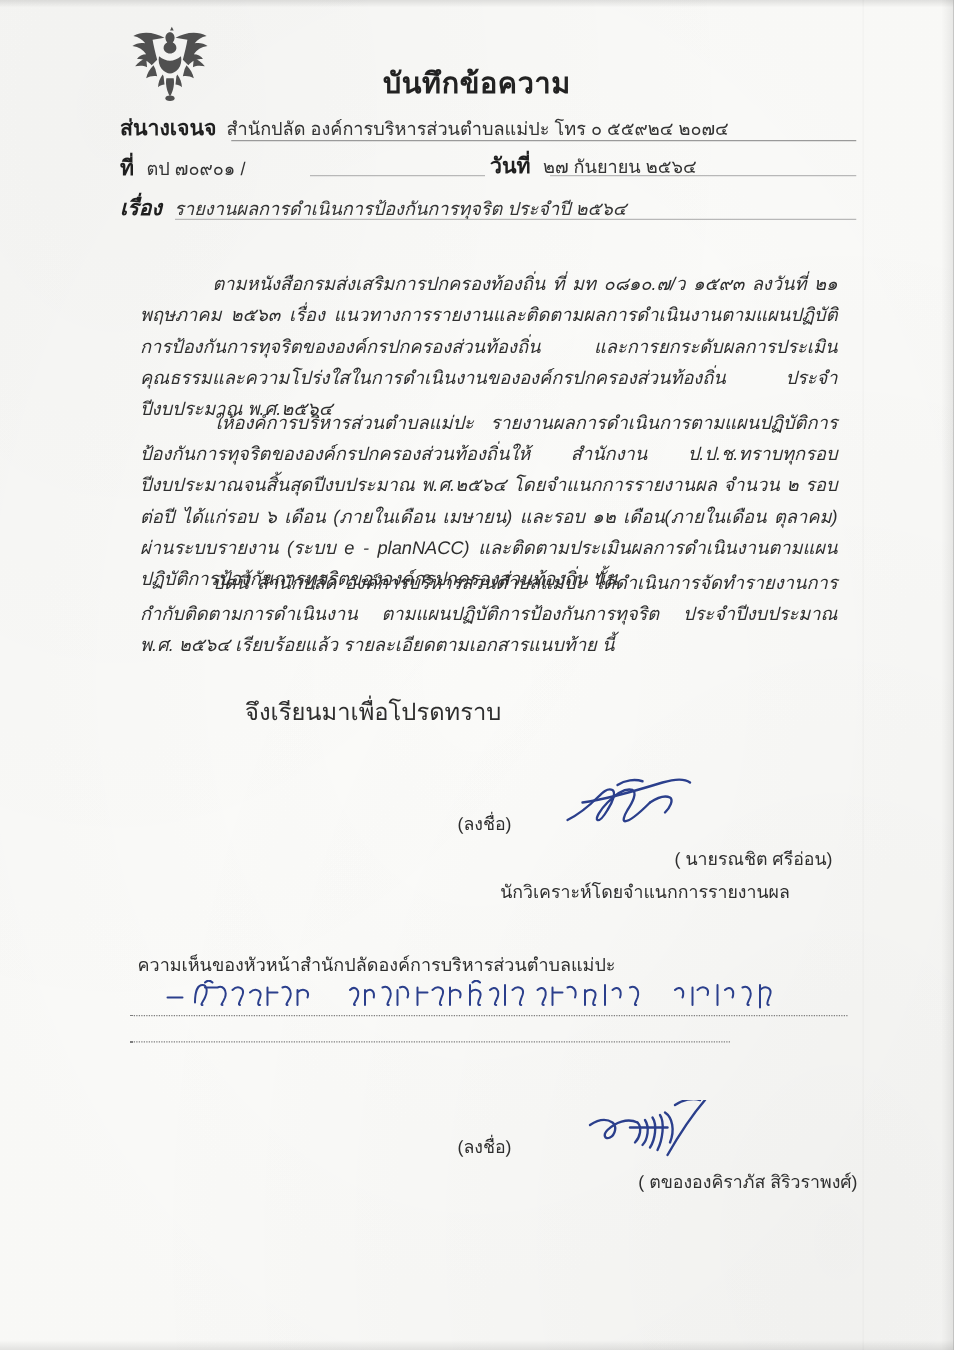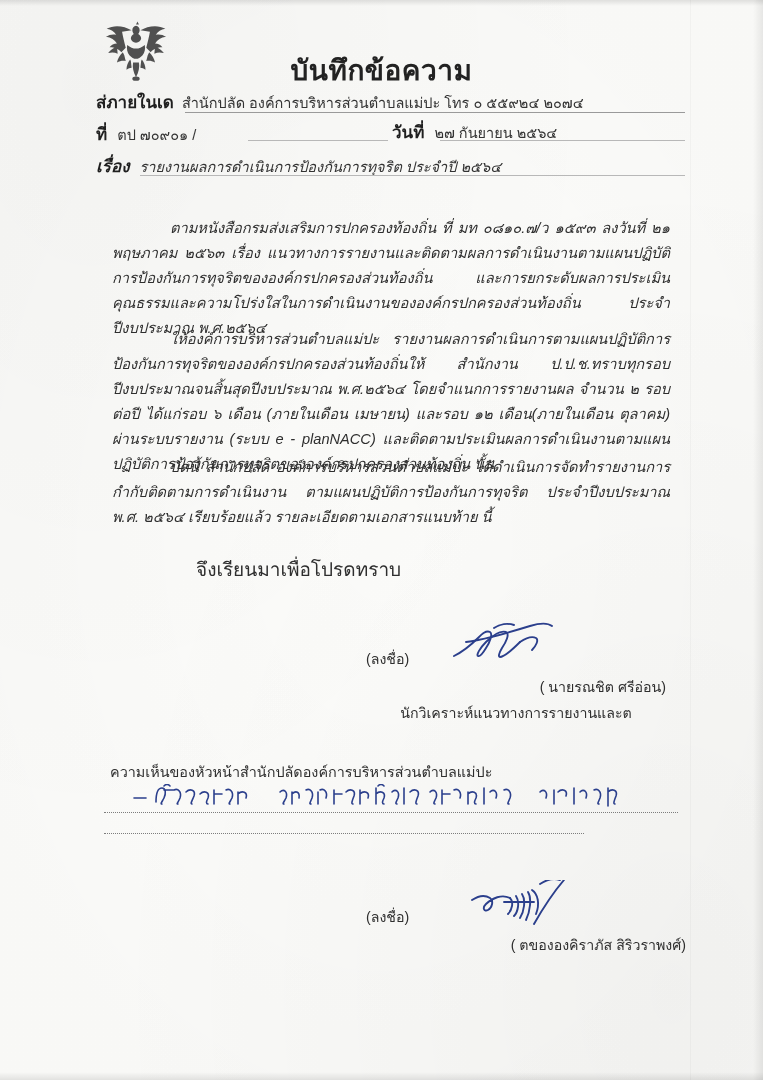--- a/index.html
+++ b/index.html
@@ -41,21 +41,21 @@
     width: 76px; height: 66px;
   }
   .emblem svg { width: 100%; height: 100%; display: block; opacity: 0.88; }
 
   
   .doc-title {
     position: absolute;
     left: 0; top: 48px;
     width: 763px;
     text-align: center;
-    font-size: 28px;
+    font-size: 23px;
     font-weight: bold;
     letter-spacing: 0.5px;
     color: #222;
   }
 
   
   .hdr-row { position: absolute; font-size: 15.5px; }
   .hdr-label { font-weight: bold; font-size: 17px; color: #1f1f1f; }
   .hdr-value { font-size: 14.5px; color: #333; }
 
@@ -174,21 +174,21 @@
         <ellipse cx="50" cy="80" rx="5" ry="3"></ellipse>
         <path d="M24 36 c-5 2 -9 5 -12 9 c5 -1 9 -1 13 1 z"></path>
         <path d="M76 36 c5 2 9 5 12 9 c-5 -1 -9 -1 -13 1 z"></path>
       </g>
     </svg>
   </div>
 
   <div class="doc-title">บันทึกข้อความ</div>
 
   <div class="hdr-row row-dept">
-    <span class="hdr-label">ส่ภายในเด</span><span class="hdr-value">สำนักปลัด องค์การบริหารส่วนตำบลแม่ปะ  โทร ๐ ๕๕๙๒๔ ๒๐๗๔</span>
+    <span class="hdr-label">ส่นางเจนจ</span><span class="hdr-value">สำนักปลัด องค์การบริหารส่วนตำบลแม่ปะ  โทร ๐ ๕๕๙๒๔ ๒๐๗๔</span>
   </div>
   <div class="rule" style="left:185px; top:112px; width:500px;"></div>
 
   <div class="hdr-row row-no">
     <span class="hdr-label">ที่</span><span class="hdr-value">ตป ๗๐๙๐๑ /</span>
   </div>
   <div class="rule light" style="left:248px; top:140px; width:140px;"></div>
 
   <div class="hdr-row row-date">
     <span class="hdr-label">วันที่</span><span class="hdr-value">๒๗  กันยายน  ๒๕๖๔</span>
@@ -220,21 +220,21 @@
         <path d="M18 20 C34 18 56 12 82 4 C92 1 100 1 104 4"></path>
         <path d="M72 20 C78 16 84 14 88 16 C91 18 88 24 84 28"></path>
         <path d="M46 6 C52 2 60 1 66 3"></path>
       </g>
     </svg>
   </div>
 
   <div class="sig-block sig-1">
     <span class="sig-label">(ลงชื่อ)</span>
     <span class="sig-name">(  นายรณชิต ศรีอ่อน)</span>
-    <span class="sig-title">นักวิเคราะห์แนวทางการรายงานและต</span>
+    <span class="sig-title">นักวิเคราะห์โดยจำแนกการรายงานผล</span>
   </div>
 
   <div class="comment-header">ความเห็นของหัวหน้าสำนักปลัดองค์การบริหารส่วนตำบลแม่ปะ</div>
 
   <div class="handwriting">
     <svg viewBox="0 0 540 24" xmlns="http://www.w3.org/2000/svg" preserveAspectRatio="none">
       <g fill="none" stroke="#2b3f8c" stroke-width="1.6" stroke-linecap="round" stroke-linejoin="round">
         <path d="M4 14 h12"></path>
         <path d="M26 18 C26 10 28 4 32 4 C36 4 36 10 34 14 C32 18 30 20 32 20 M34 6 h10 M44 6 C48 4 52 8 50 14 C48 19 46 20 48 20 M56 8 C60 4 66 6 64 12 C62 17 60 20 62 20 M70 10 C74 6 80 8 78 14 C76 18 76 20 78 20 M84 6 v14 M84 10 h8 M96 6 C100 4 104 8 102 14 C100 18 98 20 100 20 M108 8 v12 M108 10 C112 6 118 8 116 14"></path>
         <path d="M150 8 C154 4 158 8 156 14 C154 18 152 20 154 20 M162 8 v12 M162 10 C166 6 170 8 169 14 M176 6 C180 4 184 8 182 14 C180 19 179 20 181 20 M188 8 v12 M190 6 C194 4 198 8 196 14 M204 6 v14 M204 10 h8 M216 8 C220 4 226 6 224 12 C222 17 221 20 223 20 M230 6 v14 M230 10 C234 6 240 8 238 14 M246 4 v16 M246 10 C250 6 256 8 254 14 C252 18 252 20 254 20 M262 8 C266 4 270 8 268 14 C266 18 265 20 267 20 M274 4 v16 M280 8 C284 4 290 6 288 12 C286 17 285 20 287 20"></path>

